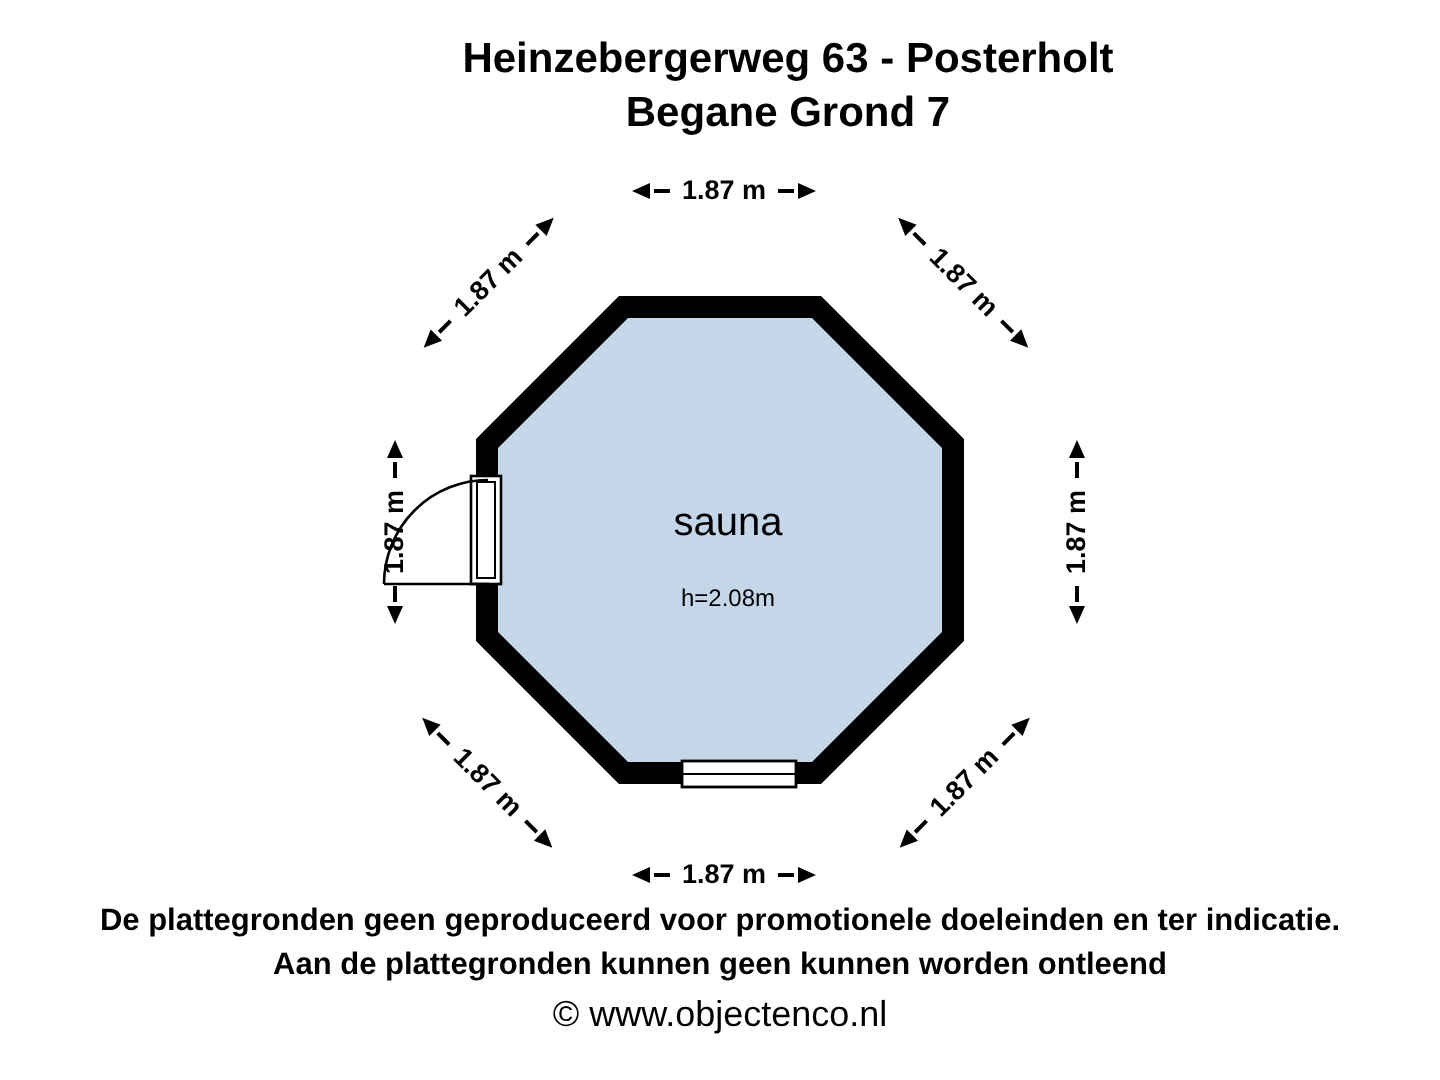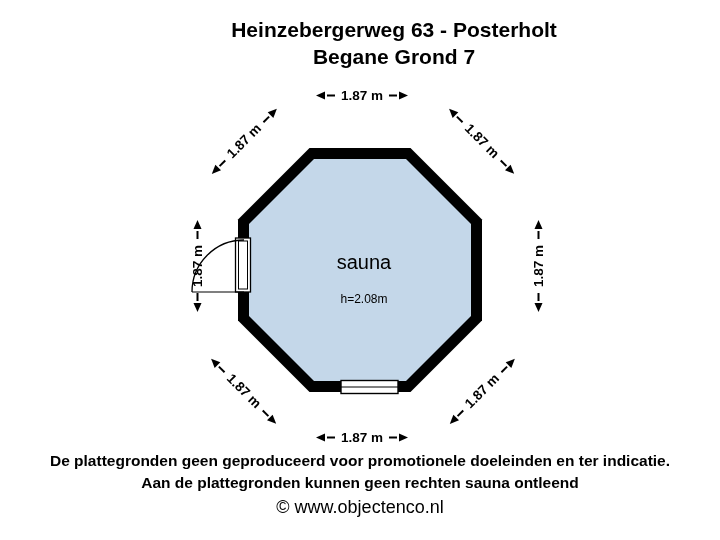--- a/index.html
+++ b/index.html
@@ -124,14 +124,14 @@
 
 <div class="dim" id="dim-bottom">
   <span class="tri tri-l"></span>
     <span class="tick"></span>
   <span class="txt">1.87 m</span>
   <span class="tick"></span>
     <span class="tri tri-r"></span>
 </div>
 
 <div class="footer-line" id="footer1">De plattegronden geen geproduceerd voor promotionele doeleinden en ter indicatie.</div>
-<div class="footer-line" id="footer2">Aan de plattegronden kunnen geen rechten sauna ontleend</div>
+<div class="footer-line" id="footer2">Aan de plattegronden kunnen geen kunnen worden ontleend</div>
 <div class="footer-line" id="footer3">© www.objectenco.nl</div>
 
 </body></html>

